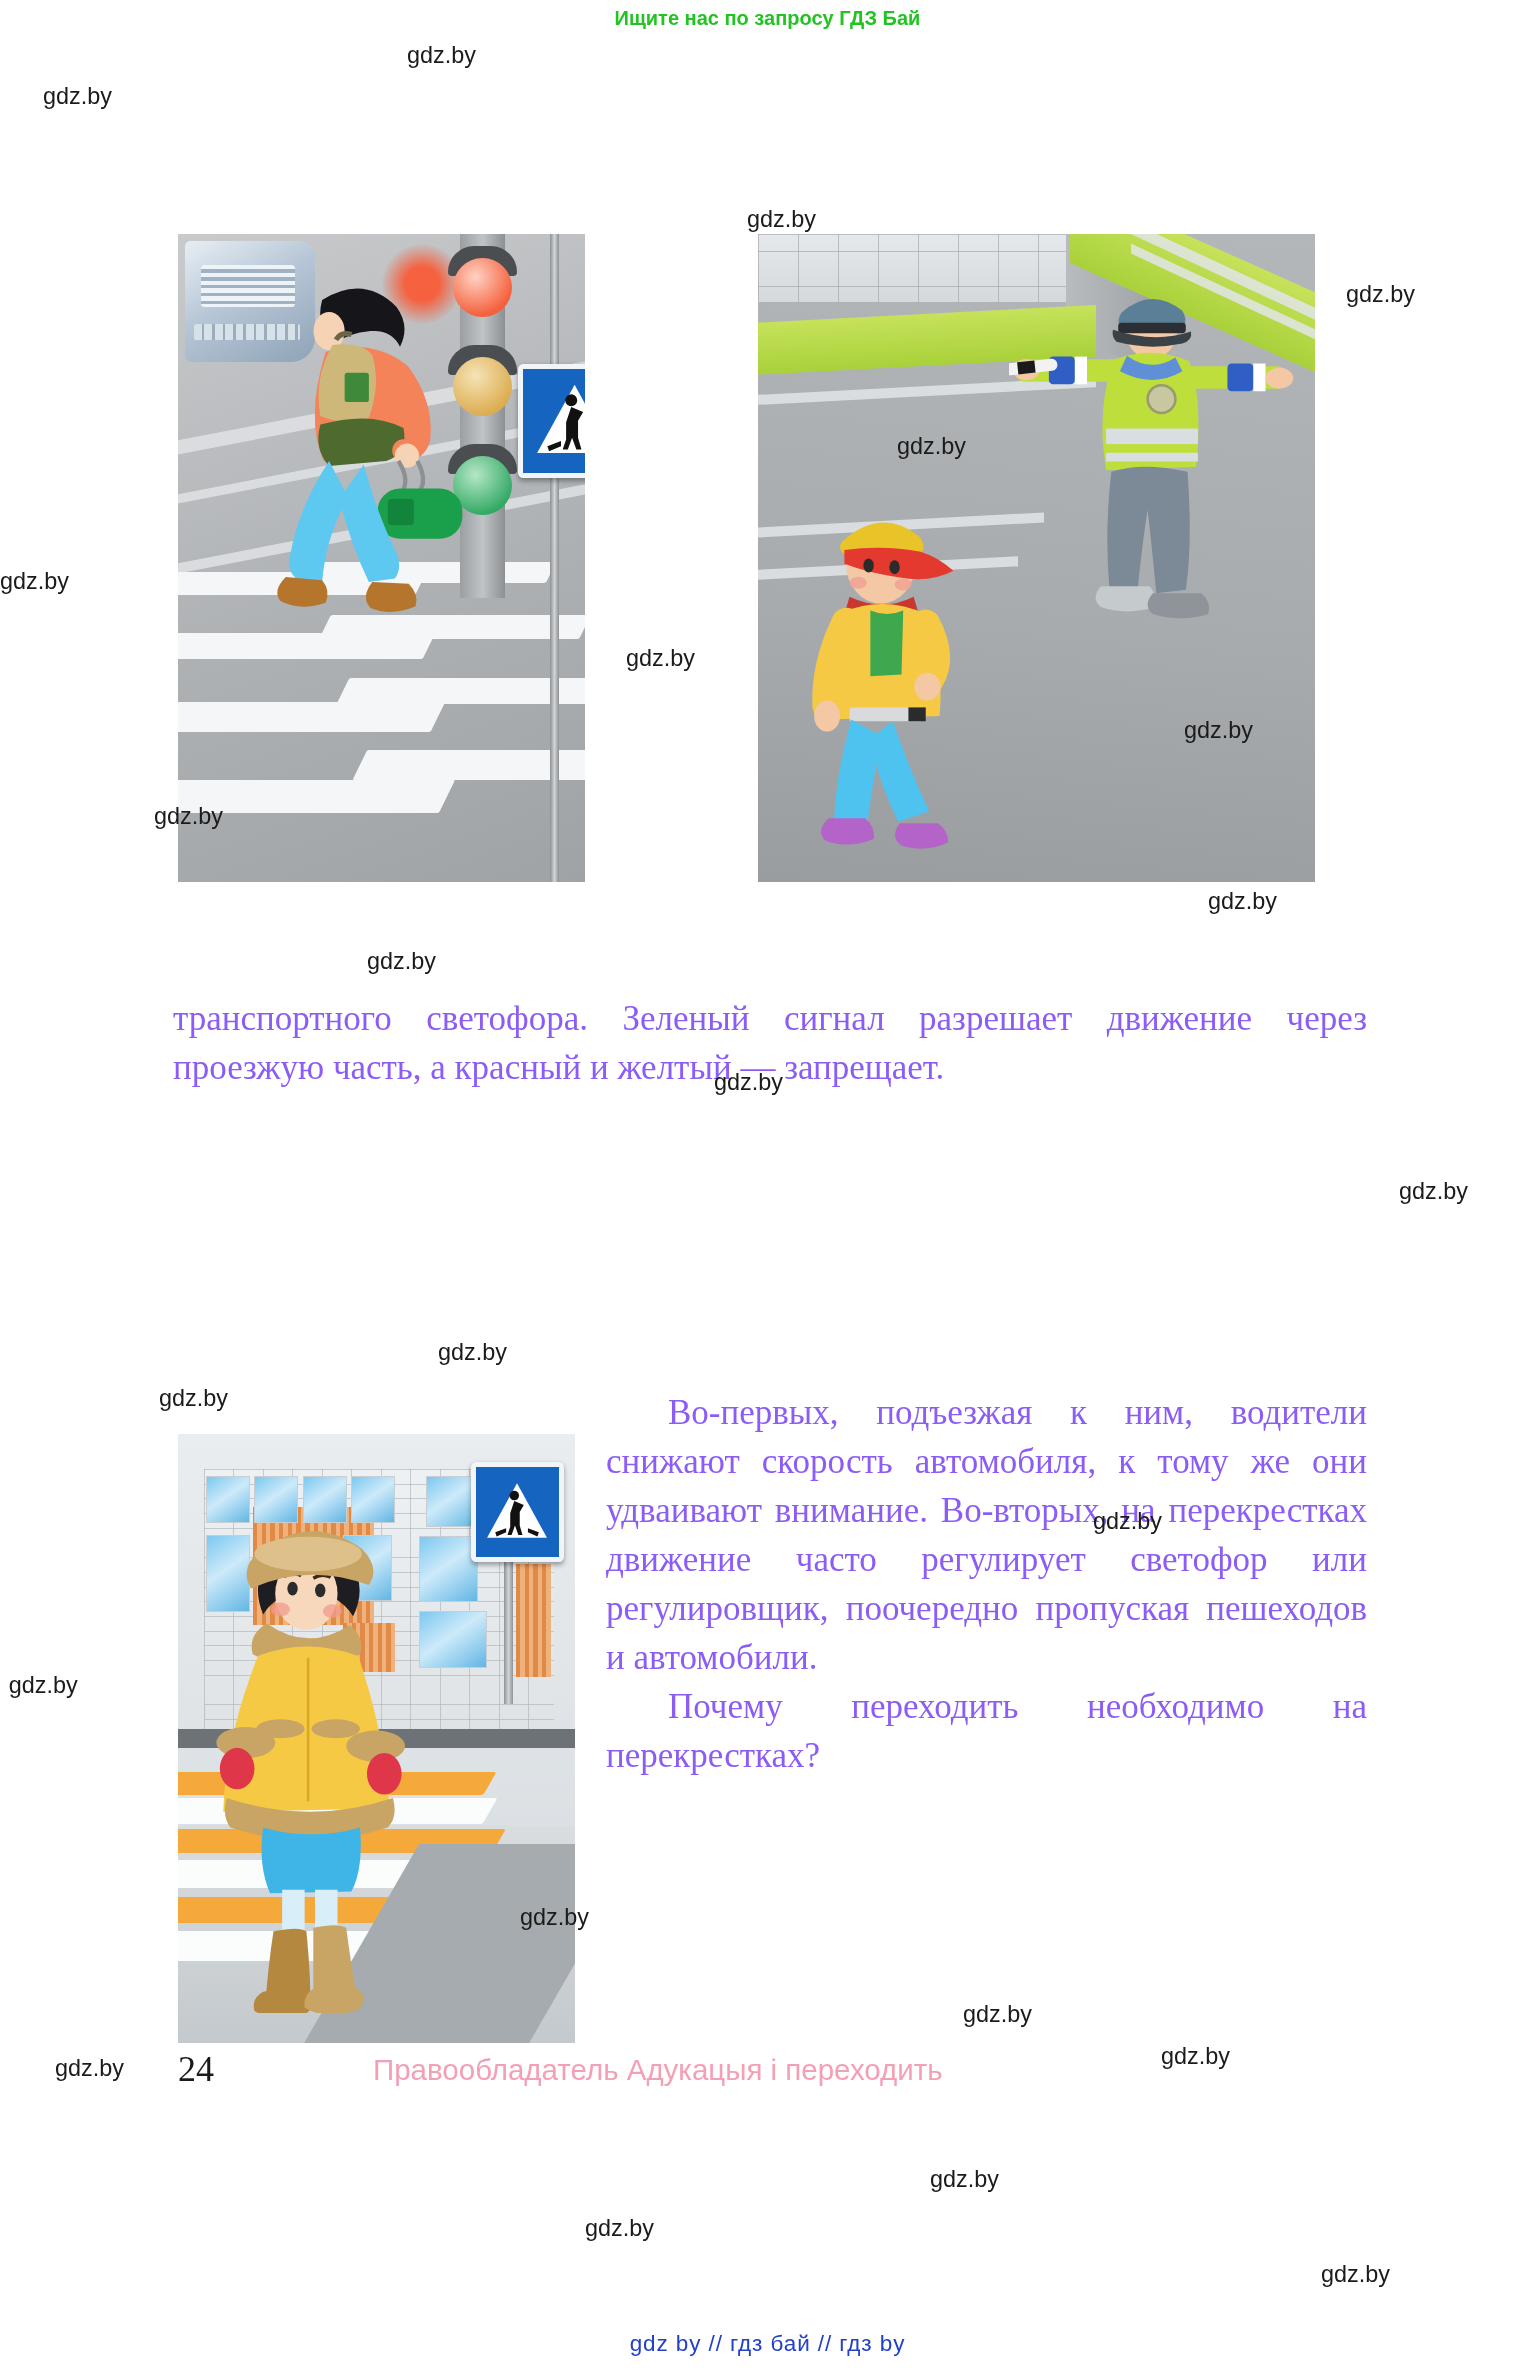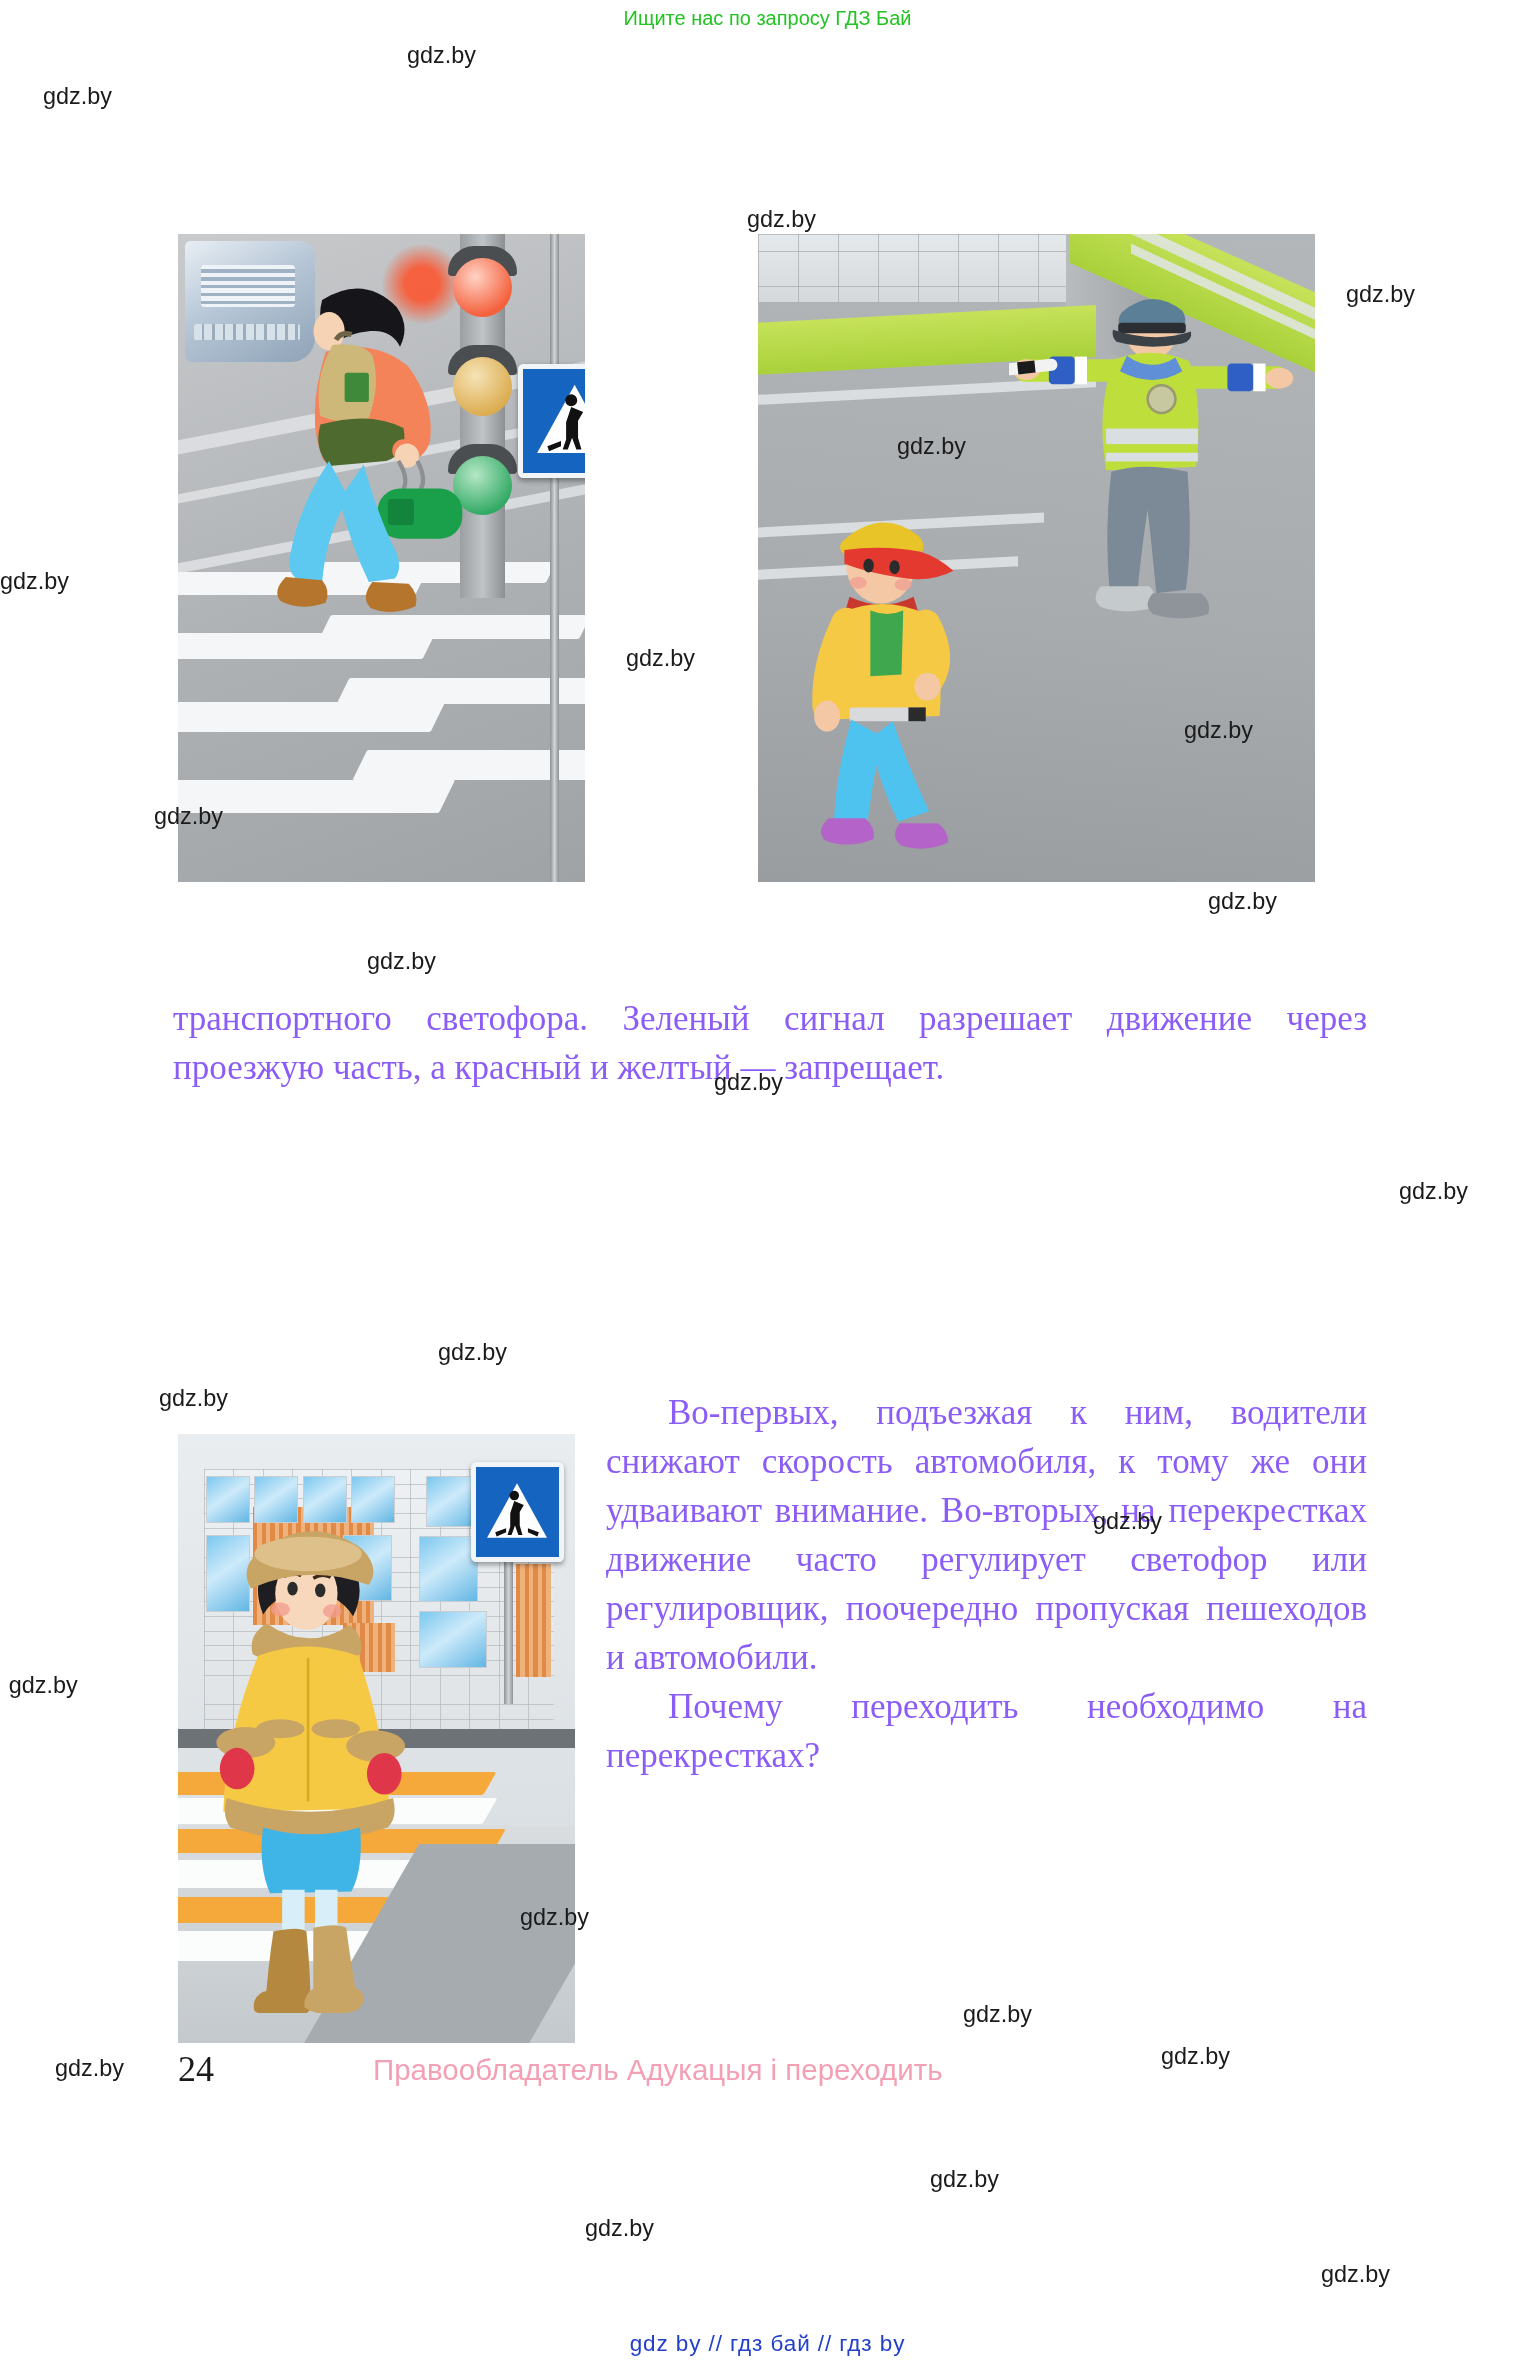--- a/index.html
+++ b/index.html
@@ -17,21 +17,21 @@
 
   
   .promo-banner {
     position: absolute;
     top: 7px;
     left: 0;
     width: 1535px;
     text-align: center;
     font-family: "Liberation Sans", sans-serif;
     font-size: 20px;
-    font-weight: normal;
+    font-weight: bold;
     color: #22c322;
     letter-spacing: 0px;
   }
 
   
   .wm {
     position: absolute;
     font-family: "Liberation Sans", sans-serif;
     font-size: 23.4px;
     color: #1b1b1b;

